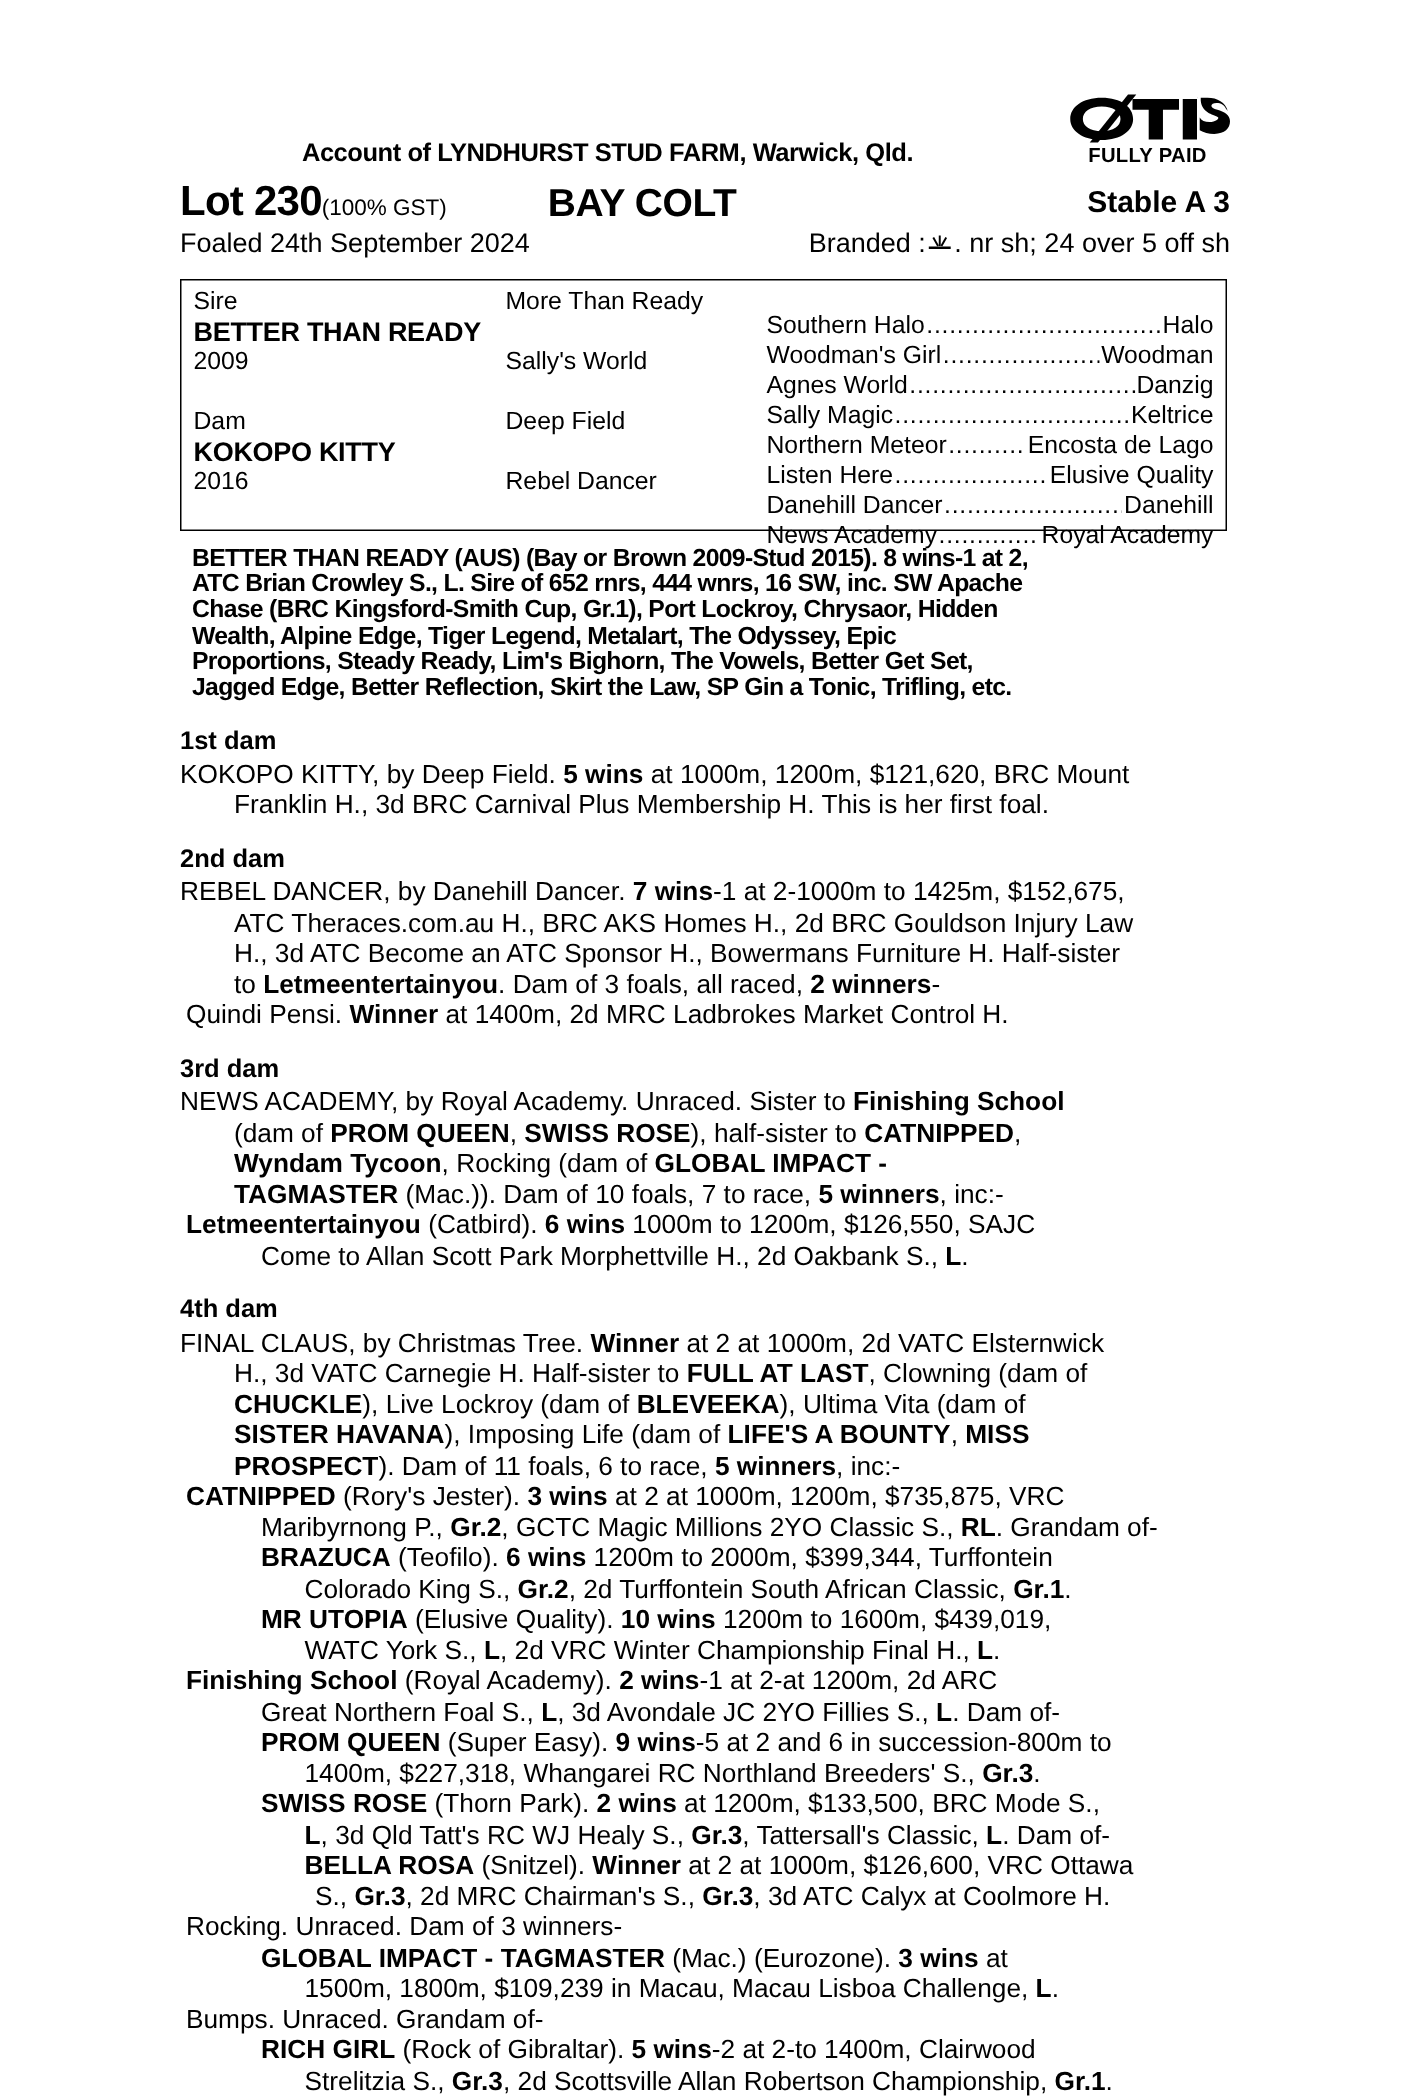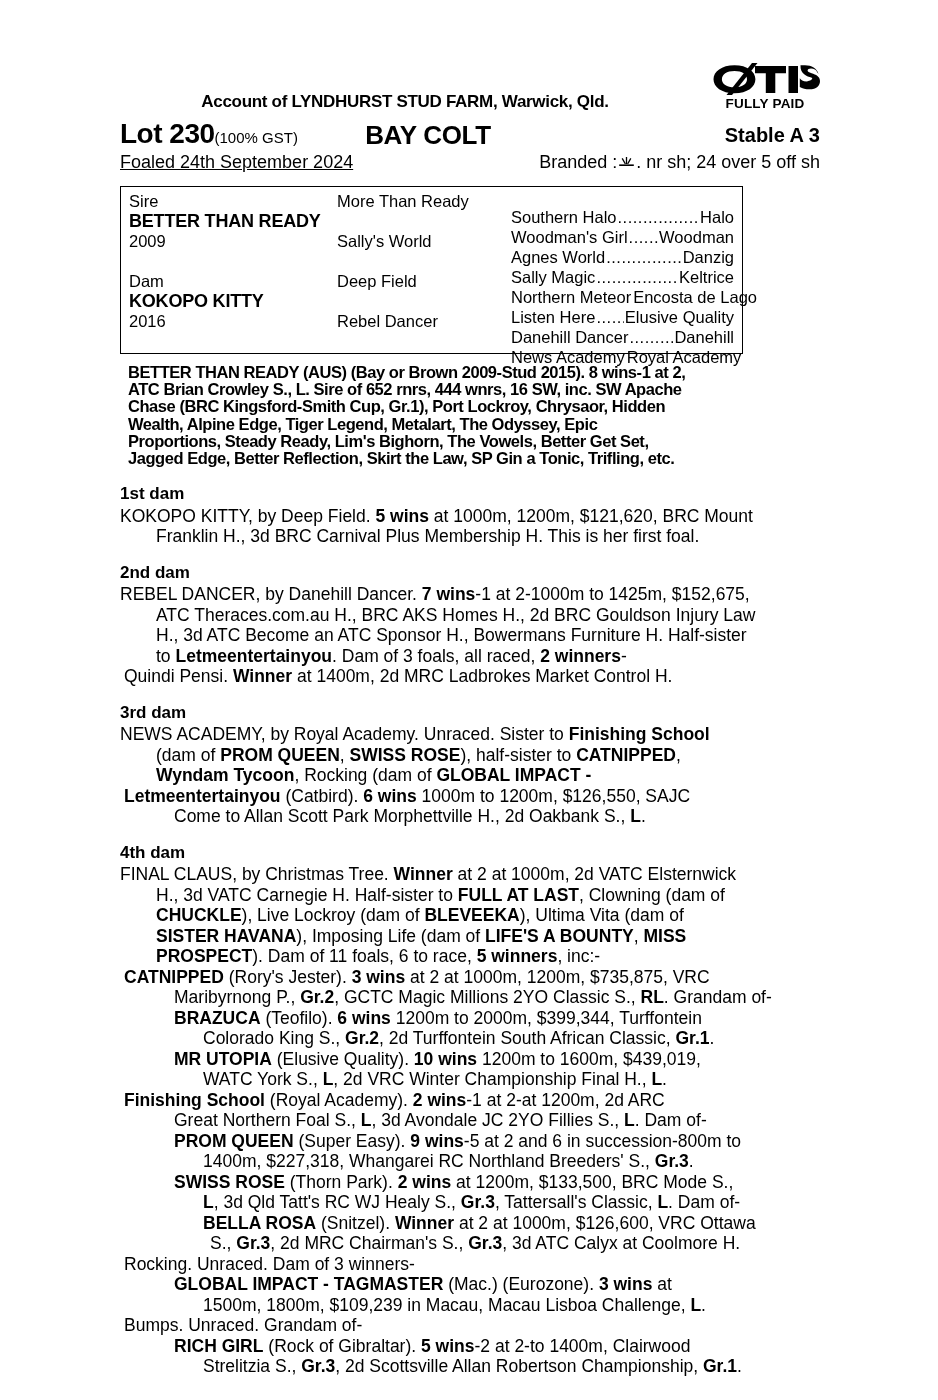--- a/index.html
+++ b/index.html
@@ -97,42 +97,42 @@
   }
 
   .subrow {
     position: absolute;
     left: 0;
     top: 152px;
     width: 700px;
     height: 26px;
     font-size: 18px;
   }
-  .foaled { position: absolute; left: 0; top: 0; white-space: nowrap; text-decoration: underline; }
+  .foaled { position: absolute; left: 0; top: 0; white-space: nowrap; }
   .branded {
     position: absolute;
     right: 0;
     top: 0;
     white-space: nowrap;
   }
   .brand-glyph {
     display: inline-block;
     width: 17px;
     height: 15px;
     position: relative;
     top: 2px;
     margin: 0 1px;
   }
 
   
   .ped {
     position: absolute;
     left: 0;
     top: 186px;
-    width: 623px;
+    width: 698px;
     height: 168px;
     border: 1px solid #000;
     box-sizing: border-box;
   }
   .ped-left {
     position: absolute;
     left: 8px;
     top: 4px;
     width: 480px;
     height: 158px;
@@ -341,20 +341,21 @@
       <div class="ln i0"><span>REBEL DANCER, by Danehill Dancer. </span><b>7 wins</b><span>-1 at 2-1000m to 1425m, $152,675,</span></div>
       <div class="ln i1"><span>ATC Theraces.com.au H., BRC AKS Homes H., 2d BRC Gouldson Injury Law</span></div>
       <div class="ln i1"><span>H., 3d ATC Become an ATC Sponsor H., Bowermans Furniture H. Half-sister</span></div>
       <div class="ln i1 last"><span>to </span><b>Letmeentertainyou</b><span>. Dam of 3 foals, all raced, </span><b>2 winners</b><span>-</span></div>
       <div class="ln i2 last"><span>Quindi Pensi. </span><b>Winner</b><span> at 1400m, 2d MRC Ladbrokes Market Control H.</span></div>
       <div class="gap"></div>
       <div class="dam-head">3rd dam</div>
       <div class="ln i0"><span>NEWS ACADEMY, by Royal Academy. Unraced. Sister to </span><b>Finishing School</b></div>
       <div class="ln i1"><span>(dam of </span><b>PROM QUEEN</b><span>, </span><b>SWISS ROSE</b><span>), half-sister to </span><b>CATNIPPED</b><span>,</span></div>
       <div class="ln i1"><b>Wyndam Tycoon</b><span>, Rocking (dam of </span><b>GLOBAL IMPACT - </b></div>
+      <div class="ln i1 last"><b>TAGMASTER</b><span> (Mac.)). Dam of 10 foals, 7 to race, </span><b>5 winners</b><span>, inc:-</span></div>
       <div class="ln i2"><b>Letmeentertainyou</b><span> (Catbird). </span><b>6 wins</b><span> 1000m to 1200m, $126,550, SAJC</span></div>
       <div class="ln i3 last"><span>Come to Allan Scott Park Morphettville H., 2d Oakbank S., </span><b>L</b><span>.</span></div>
       <div class="gap"></div>
       <div class="dam-head">4th dam</div>
       <div class="ln i0"><span>FINAL CLAUS, by Christmas Tree. </span><b>Winner</b><span> at 2 at 1000m, 2d VATC Elsternwick</span></div>
       <div class="ln i1"><span>H., 3d VATC Carnegie H. Half-sister to </span><b>FULL AT LAST</b><span>, Clowning (dam of</span></div>
       <div class="ln i1"><b>CHUCKLE</b><span>), Live Lockroy (dam of </span><b>BLEVEEKA</b><span>), Ultima Vita (dam of</span></div>
       <div class="ln i1"><b>SISTER HAVANA</b><span>), Imposing Life (dam of </span><b>LIFE'S A BOUNTY</b><span>, </span><b>MISS</b></div>
       <div class="ln i1 last"><b>PROSPECT</b><span>). Dam of 11 foals, 6 to race, </span><b>5 winners</b><span>, inc:-</span></div>
       <div class="ln i2"><b>CATNIPPED</b><span> (Rory's Jester). </span><b>3 wins</b><span> at 2 at 1000m, 1200m, $735,875, VRC</span></div>

